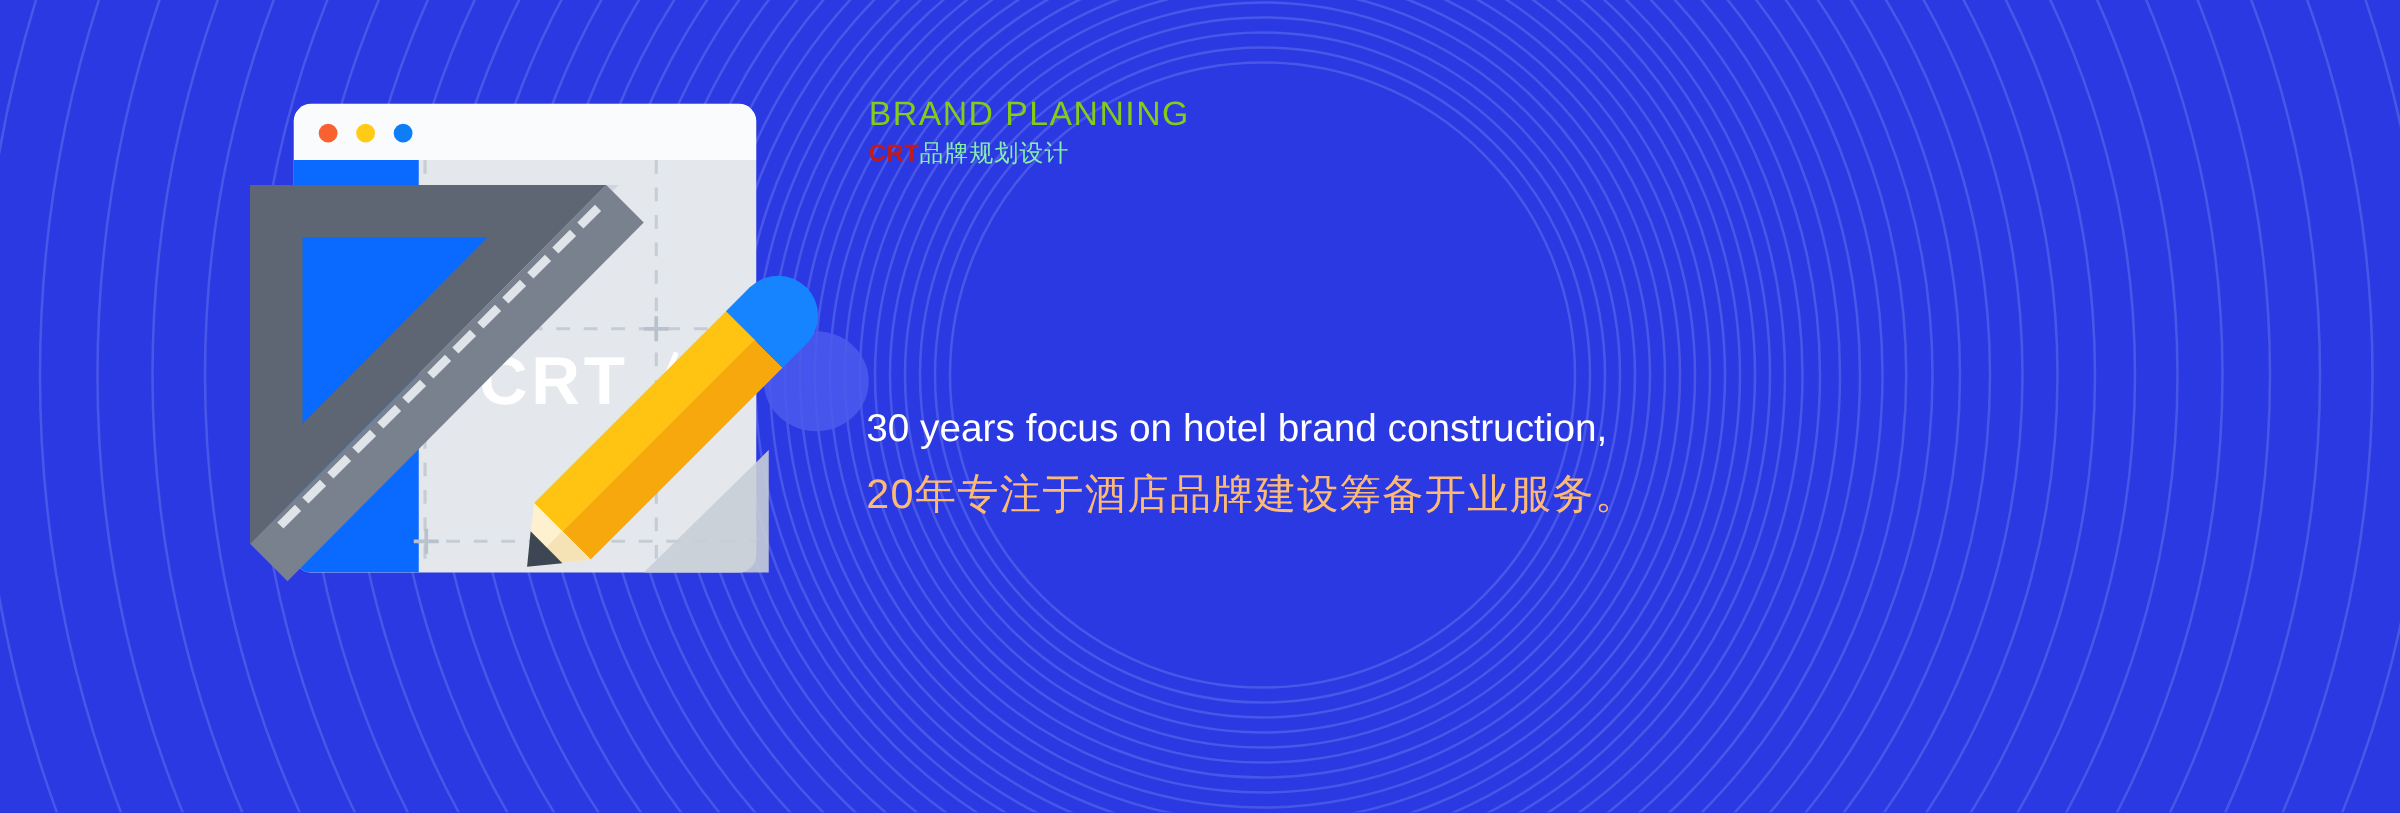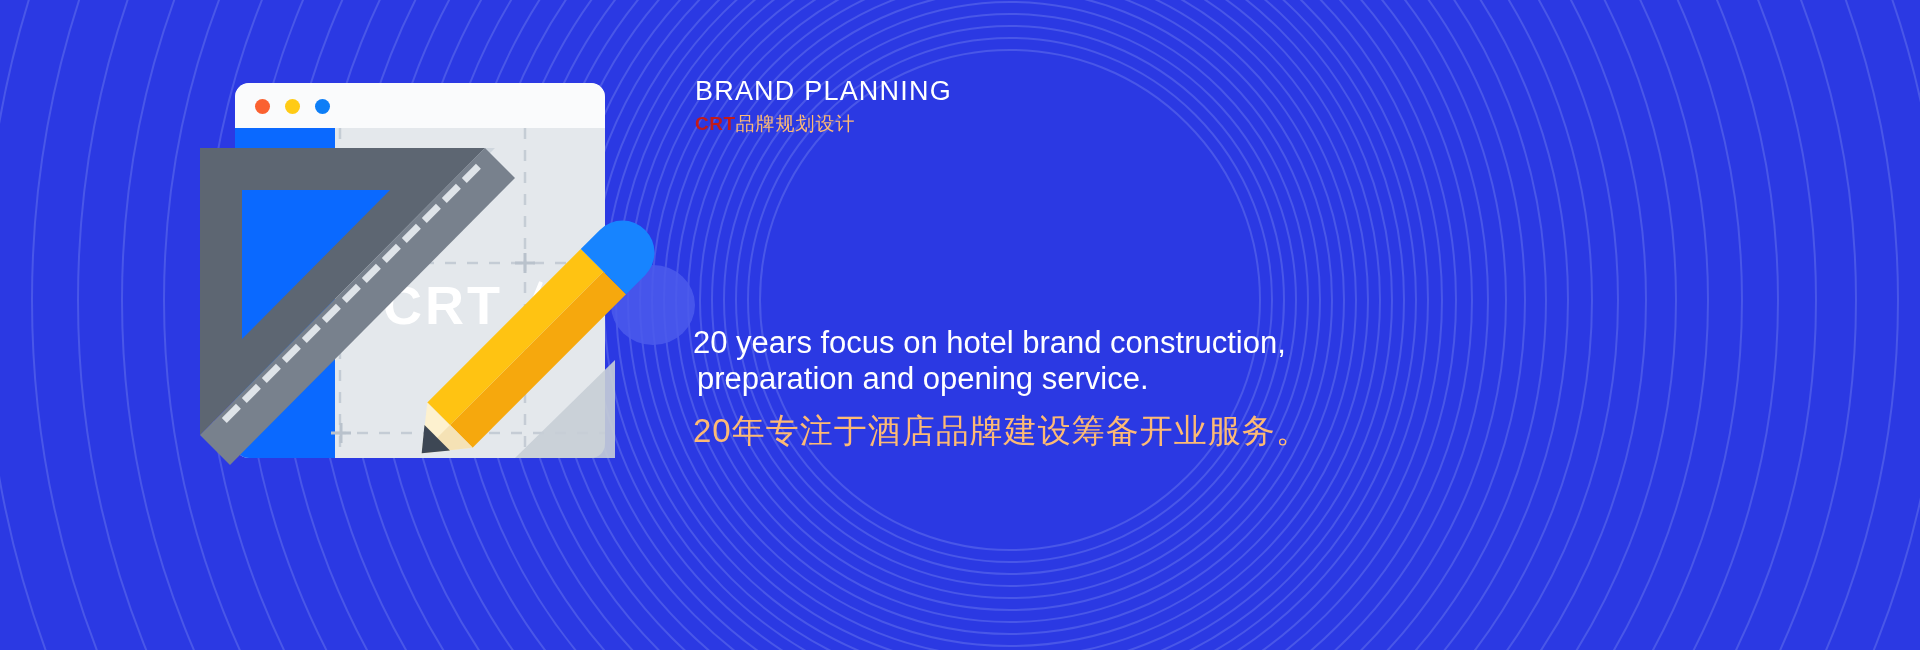--- a/index.html
+++ b/index.html
@@ -87,35 +87,35 @@
     overflow:visible;
   }
 
   
   .headline{
     position:absolute;
     left:695px; top:76px;
     width:560px;
   }
   .headline .line{
-    color:#ffffff;
+    color:#84cc16;
     font-size:27px;
     line-height:30px;
     letter-spacing:1.2px;
     font-weight:400;
     white-space:nowrap;
   }
   .subhead{
     margin-top:6px;
     font-size:19px;
     line-height:24px;
     white-space:nowrap;
   }
   .subhead .brand{ color:#c21a1a; font-weight:700; letter-spacing:0.5px;}
-  .subhead .cn{ color:#fdba74; letter-spacing:1px; }
+  .subhead .cn{ color:#86efac; letter-spacing:1px; }
 
   .tagline{
     position:absolute;
     left:693px; top:325px;
     width:760px;
   }
   .tagline .en{
     color:#ffffff;
     font-size:31px;
     line-height:36px;
@@ -267,18 +267,17 @@
   </div>
 
   <div class="headline">
     <div class="line">BRAND PLANNING</div>
     <div class="subhead">
       <span class="brand">CRT</span><span class="cn">品牌规划设计</span>
     </div>
   </div>
 
   <div class="tagline">
-    <div class="en">20 years focus on hotel brand construction,</div>
-    <div class="en l2">preparation and opening service.</div>
+    <div class="en">30 years focus on hotel brand construction,</div>
     <div class="cn">20年专注于酒店品牌建设筹备开业服务。</div>
   </div>
 
 </div>
 
 </body></html>

